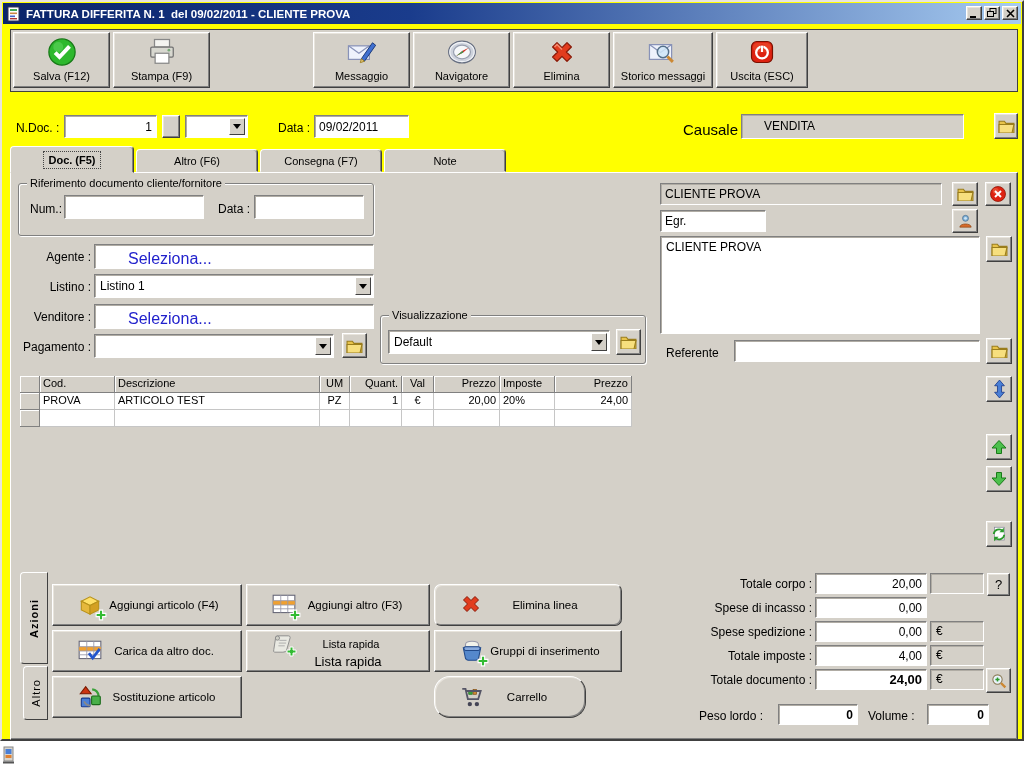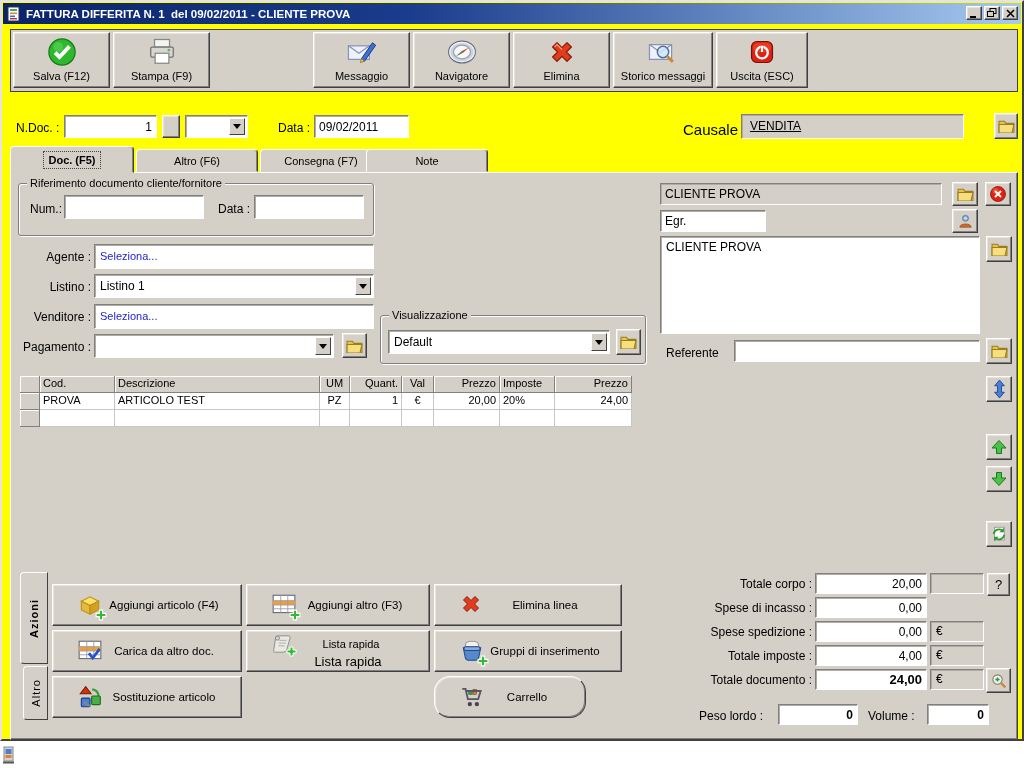--- a/index.html
+++ b/index.html
@@ -52,21 +52,21 @@
   .tab.active { font-weight:bold; z-index:3; }
   .tab.active .tab-label { outline:1px dotted #444; outline-offset:2px; padding:0 2px; }
 
   
   #main-panel { position:absolute; left:8px; top:170px; width:1008px; height:568px;
                 background:#d4d0c8; border:1px solid; border-color:#fff #404040 #404040 #fff;
                 box-shadow: inset -1px -1px 0 #808080; z-index:1; }
   .groupbox { position:absolute; border:1px solid #808080; border-radius:3px;
               box-shadow: inset 1px 1px 0 #fff, 1px 1px 0 #fff; }
   .groupbox > .legend { position:absolute; top:-7px; left:8px; background:#d4d0c8; padding:0 3px; }
-  .blue-sel { color:#2222cc; font-size:11px; }
+  .blue-sel { color:#2222cc; font-size:16px;margin-left:28px; }
 
   
   #grid-backdrop { position:absolute; left:14px; top:370px; width:968px; height:187px; background:#808080;
                    border:1px solid; border-color:#404040 #fff #fff #404040; }
   #grid { position:absolute; left:18px; top:374px; }
   .grow { display:flex; }
   .gcell { height:17px; padding:1px 3px; overflow:hidden; white-space:nowrap; font-size:11px; }
   .ghead .gcell { background:#d4d0c8; border-right:1px solid #808080; border-bottom:1px solid #808080;
                   box-shadow: inset 1px 1px 0 #fff; }
   .gbody .gcell { background:#fff; border-right:1px solid #c6c6c6; border-bottom:1px solid #c6c6c6; }
@@ -236,40 +236,40 @@
     <div class="abs raised btn" style="left:160px; top:113px; width:18px; height:23px;"></div>
     <div class="abs sunken" style="left:183px; top:113px; width:63px; height:23px;">
       <span style="padding:3px 4px; display:block;"></span>
       <span class="combo-arrow">
           <i></i>
         </span>
     </div>
     <span class="lbl" style="left:276px; top:119px; font-size:12px;">Data :</span>
     <input class="field sunken" style="left: 312px; top: 113px; width: 95px; height: 23px;" readonly="" value="09/02/2011">
     <span class="lbl" style="left:681px; top:119px; font-size:15px;">Causale :</span>
-    <div class="abs sunken-gray" style="left:739px; top:112px; width:223px; height:25px; padding:4px 8px; font-size:12px;text-decoration:underline;">VENDITA</div>
+    <div class="abs sunken-gray" style="left:739px; top:112px; width:223px; height:25px; padding:4px 22px; font-size:12px;">VENDITA</div>
     <div class="abs raised btn" style="left:992px; top:111px; width:24px; height:26px;">
       <span>
         <svg width="17" height="14" viewBox="0 0 16 13">
           <path d="M1 2 h5 l1.5 2 H15 v9 H1 z" fill="#e8c34a" stroke="#9a7d1c"></path>
           <path d="M1 5 h14 l-1.8 8 H1 z" fill="#f7df7e" stroke="#9a7d1c"></path>
         </svg>
       </span>
     </div>
 
     <div class="tab active" style="left:8px; top:144px; width:124px; height:27px;">
       <span class="tab-label">Doc. (F5)</span>
     </div>
     <div class="tab" style="left:134px; top:147px; width:122px; height:23px;">
       <span class="tab-label">Altro (F6)</span>
     </div>
     <div class="tab" style="left:258px; top:147px; width:122px; height:23px;">
       <span class="tab-label">Consegna (F7)</span>
     </div>
-    <div class="tab" style="left:364px; top:147px; width:122px; height:23px;">
+    <div class="tab" style="left:382px; top:147px; width:122px; height:23px;">
       <span class="tab-label">Note</span>
     </div>
 
     <div id="main-panel"></div>
 
     <div class="groupbox" style="left:16px; top:181px; width:356px; height:53px; z-index:2;">
       <span class="legend">Riferimento documento cliente/fornitore</span>
     </div>
     <span class="lbl" style="left:28px; top:200px; font-size:12px; z-index:2;">Num.:</span>
     <input class="field sunken" style="left: 62px; top: 193px; width: 140px; height: 24px; z-index: 2;" value="">
@@ -483,21 +483,21 @@
         </svg>
         <span class="plus-badge">
           <svg width="12" height="12" viewBox="0 0 22 22">
               <path d="M8 2 h6 v6 h6 v6 h-6 v6 H8 v-6 H2 V8 h6 z" fill="#33bb33" stroke="#fff" stroke-width="2"></path>
             </svg>
         </span>
       </span>
       <span class="alabel">Aggiungi altro (F3)</span>
     </div>
 
-    <div class="actbtn raised" style="left:432px; top:582px; width:188px; z-index:2;">
+    <div class="actbtn raised" style="left:432px; top:582px; width:188px; z-index:2;border-radius:7px;">
       <span class="aicon">
         <svg width="24" height="24" viewBox="0 0 24 24">
           <path d="M4.5 8 L8 4.5 L12 8.5 L16 4.5 L19.5 8 L15.5 12 L19.5 16 L16 19.5 L12 15.5 L8 19.5 L4.5 16 L8.5 12 z" fill="#e23c1e" stroke="#8a1a08" stroke-width="1" stroke-linejoin="round"></path>
         </svg>
       </span>
       <span class="alabel">Elimina linea</span>
     </div>
 
     <div class="actbtn raised" style="left:50px; top:628px; width:190px; z-index:2;">
       <span class="aicon">

